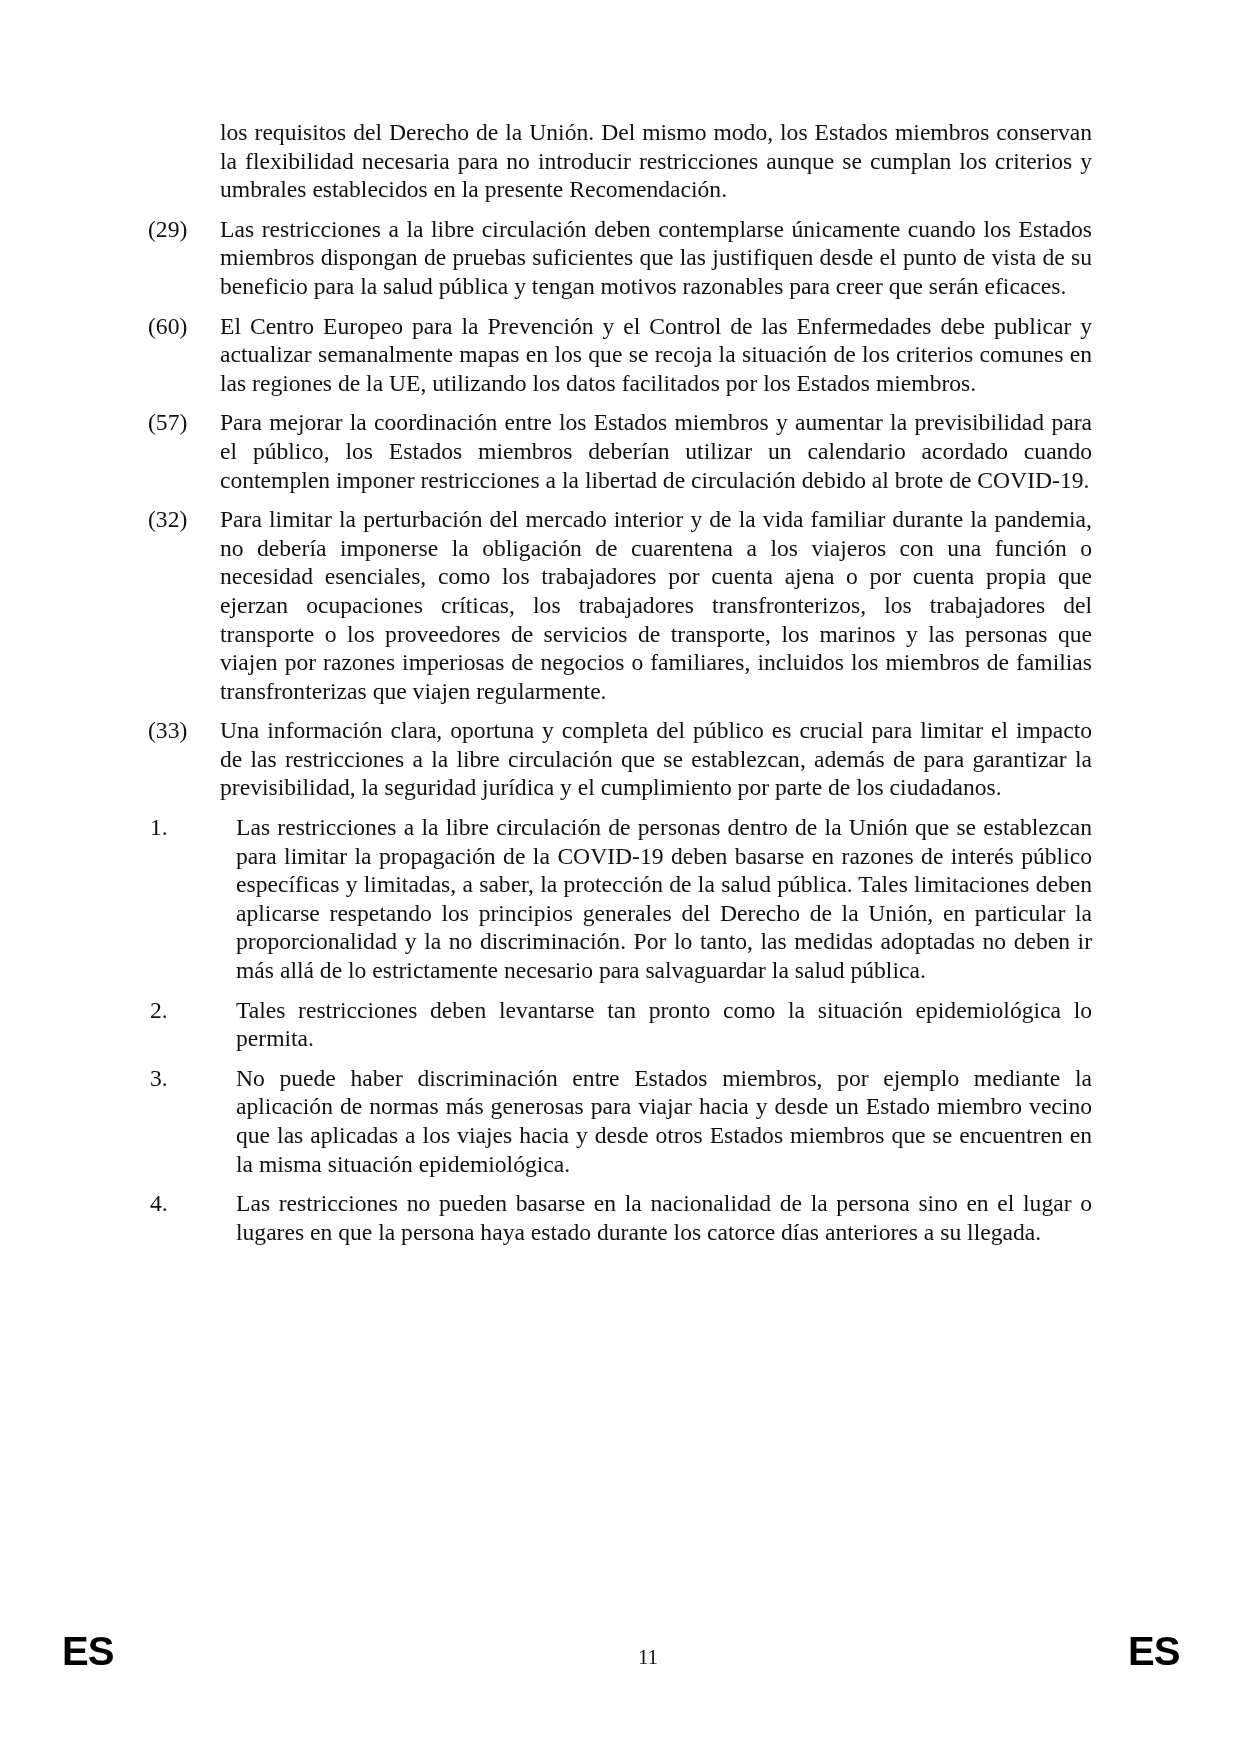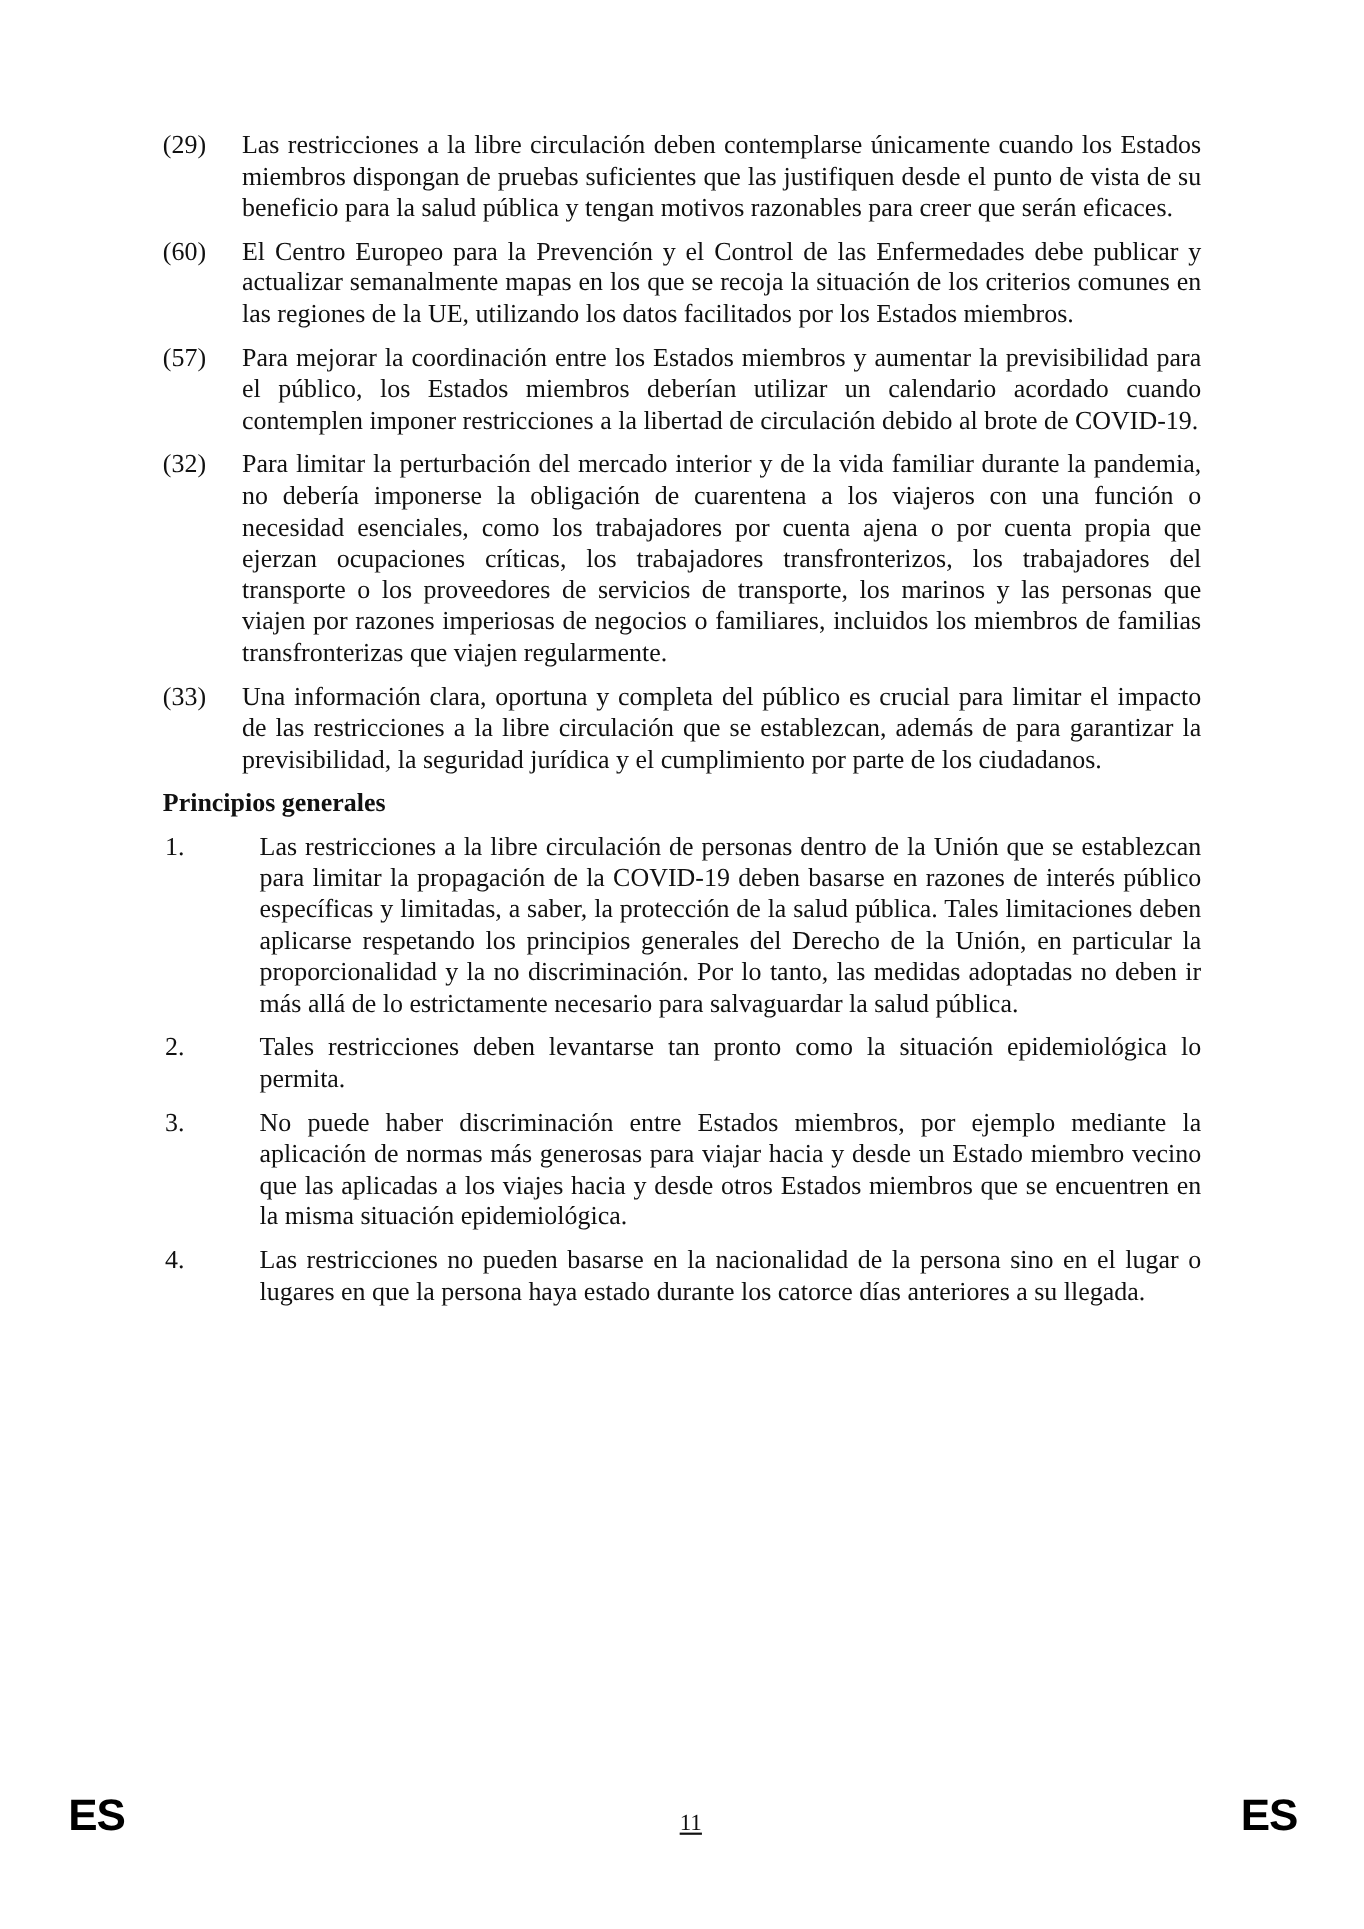--- a/index.html
+++ b/index.html
@@ -23,31 +23,32 @@
   .heading { font-weight: bold; margin: 0 0 11px 0; }
   .footer-lang {
     position: absolute; top: 1626px;
     font-family: "Liberation Sans", "DejaVu Sans", sans-serif;
     font-weight: bold; font-size: 40px; line-height: 50px; color: #000;
     letter-spacing: -1px;
   }
   .footer-left { left: 62px; }
   .footer-right { left: 1128px; }
   .page-number {
-    position: absolute; top: 1645px; left: 608px; width: 40px; text-align: center;
+    position: absolute; top: 1645px; left: 628px; width: 40px; text-align: center;
     font-family: "Liberation Serif", "DejaVu Serif", serif;
-    font-size: 21px; line-height: 24px; color: #111; text-decoration: underline;
+    font-size: 21px; line-height: 24px; color: #111;
   }
 </style>
 </head>
 <body>
 
 <div class="page">
   <div class="content">
 
+    <p class="para cont">los requisitos del Derecho de la Unión. Del mismo modo, los Estados miembros conservan la flexibilidad necesaria para no introducir restricciones aunque se cumplan los criterios y umbrales establecidos en la presente Recomendación.</p>
 
     <div class="para recital">
       <span class="num">(29)</span>
       <span class="body-text">Las restricciones a la libre circulación deben contemplarse únicamente cuando los Estados miembros dispongan de pruebas suficientes que las justifiquen desde el punto de vista de su beneficio para la salud pública y tengan motivos razonables para creer que serán eficaces.</span>
     </div>
 
     <div class="para recital">
       <span class="num">(60)</span>
       <span class="body-text">El Centro Europeo para la Prevención y el Control de las Enfermedades debe publicar y actualizar semanalmente mapas en los que se recoja la situación de los criterios comunes en las regiones de la UE, utilizando los datos facilitados por los Estados miembros.</span>
     </div>
@@ -61,21 +62,20 @@
       <span class="num">(32)</span>
       <span class="body-text">Para limitar la perturbación del mercado interior y de la vida familiar durante la pandemia, no debería imponerse la obligación de cuarentena a los viajeros con una función o necesidad esenciales, como los trabajadores por cuenta ajena o por cuenta propia que ejerzan ocupaciones críticas, los trabajadores transfronterizos, los trabajadores del transporte o los proveedores de servicios de transporte, los marinos y las personas que viajen por razones imperiosas de negocios o familiares, incluidos los miembros de familias transfronterizas que viajen regularmente.</span>
     </div>
 
     <div class="para recital">
       <span class="num">(33)</span>
       <span class="body-text">Una información clara, oportuna y completa del público es crucial para limitar el impacto de las restricciones a la libre circulación que se establezcan, además de para garantizar la previsibilidad, la seguridad jurídica y el cumplimiento por parte de los ciudadanos.</span>
     </div>
 
 
-    <p class="heading">Principios generales</p>
 
     <div class="para point">
       <span class="num">1.</span>
       <span class="body-text">Las restricciones a la libre circulación de personas dentro de la Unión que se establezcan para limitar la propagación de la COVID-19 deben basarse en razones de interés público específicas y limitadas, a saber, la protección de la salud pública. Tales limitaciones deben aplicarse respetando los principios generales del Derecho de la Unión, en particular la proporcionalidad y la no discriminación. Por lo tanto, las medidas adoptadas no deben ir más allá de lo estrictamente necesario para salvaguardar la salud pública.</span>
     </div>
 
     <div class="para point">
       <span class="num">2.</span>
       <span class="body-text">Tales restricciones deben levantarse tan pronto como la situación epidemiológica lo permita.</span>
     </div>

